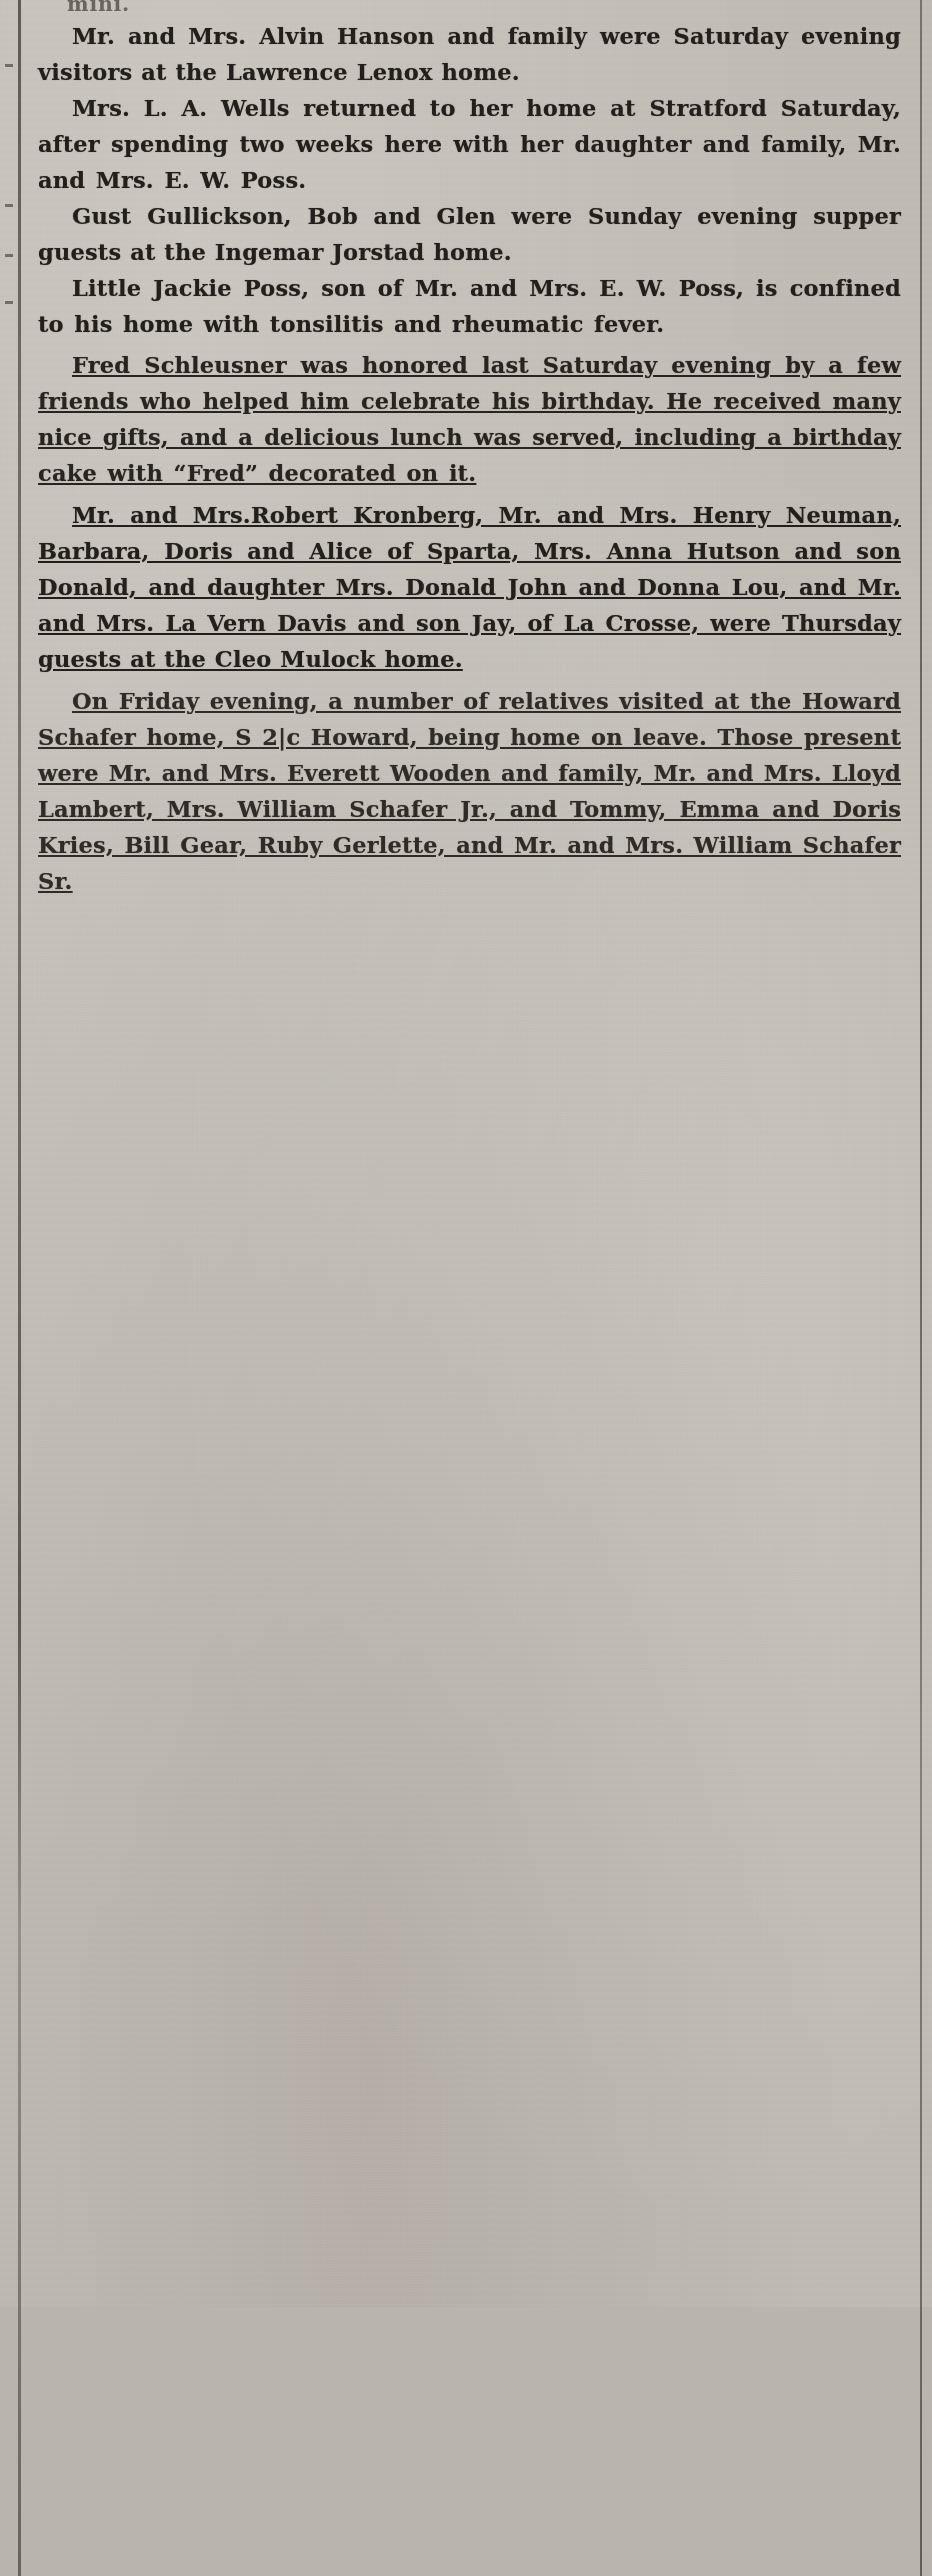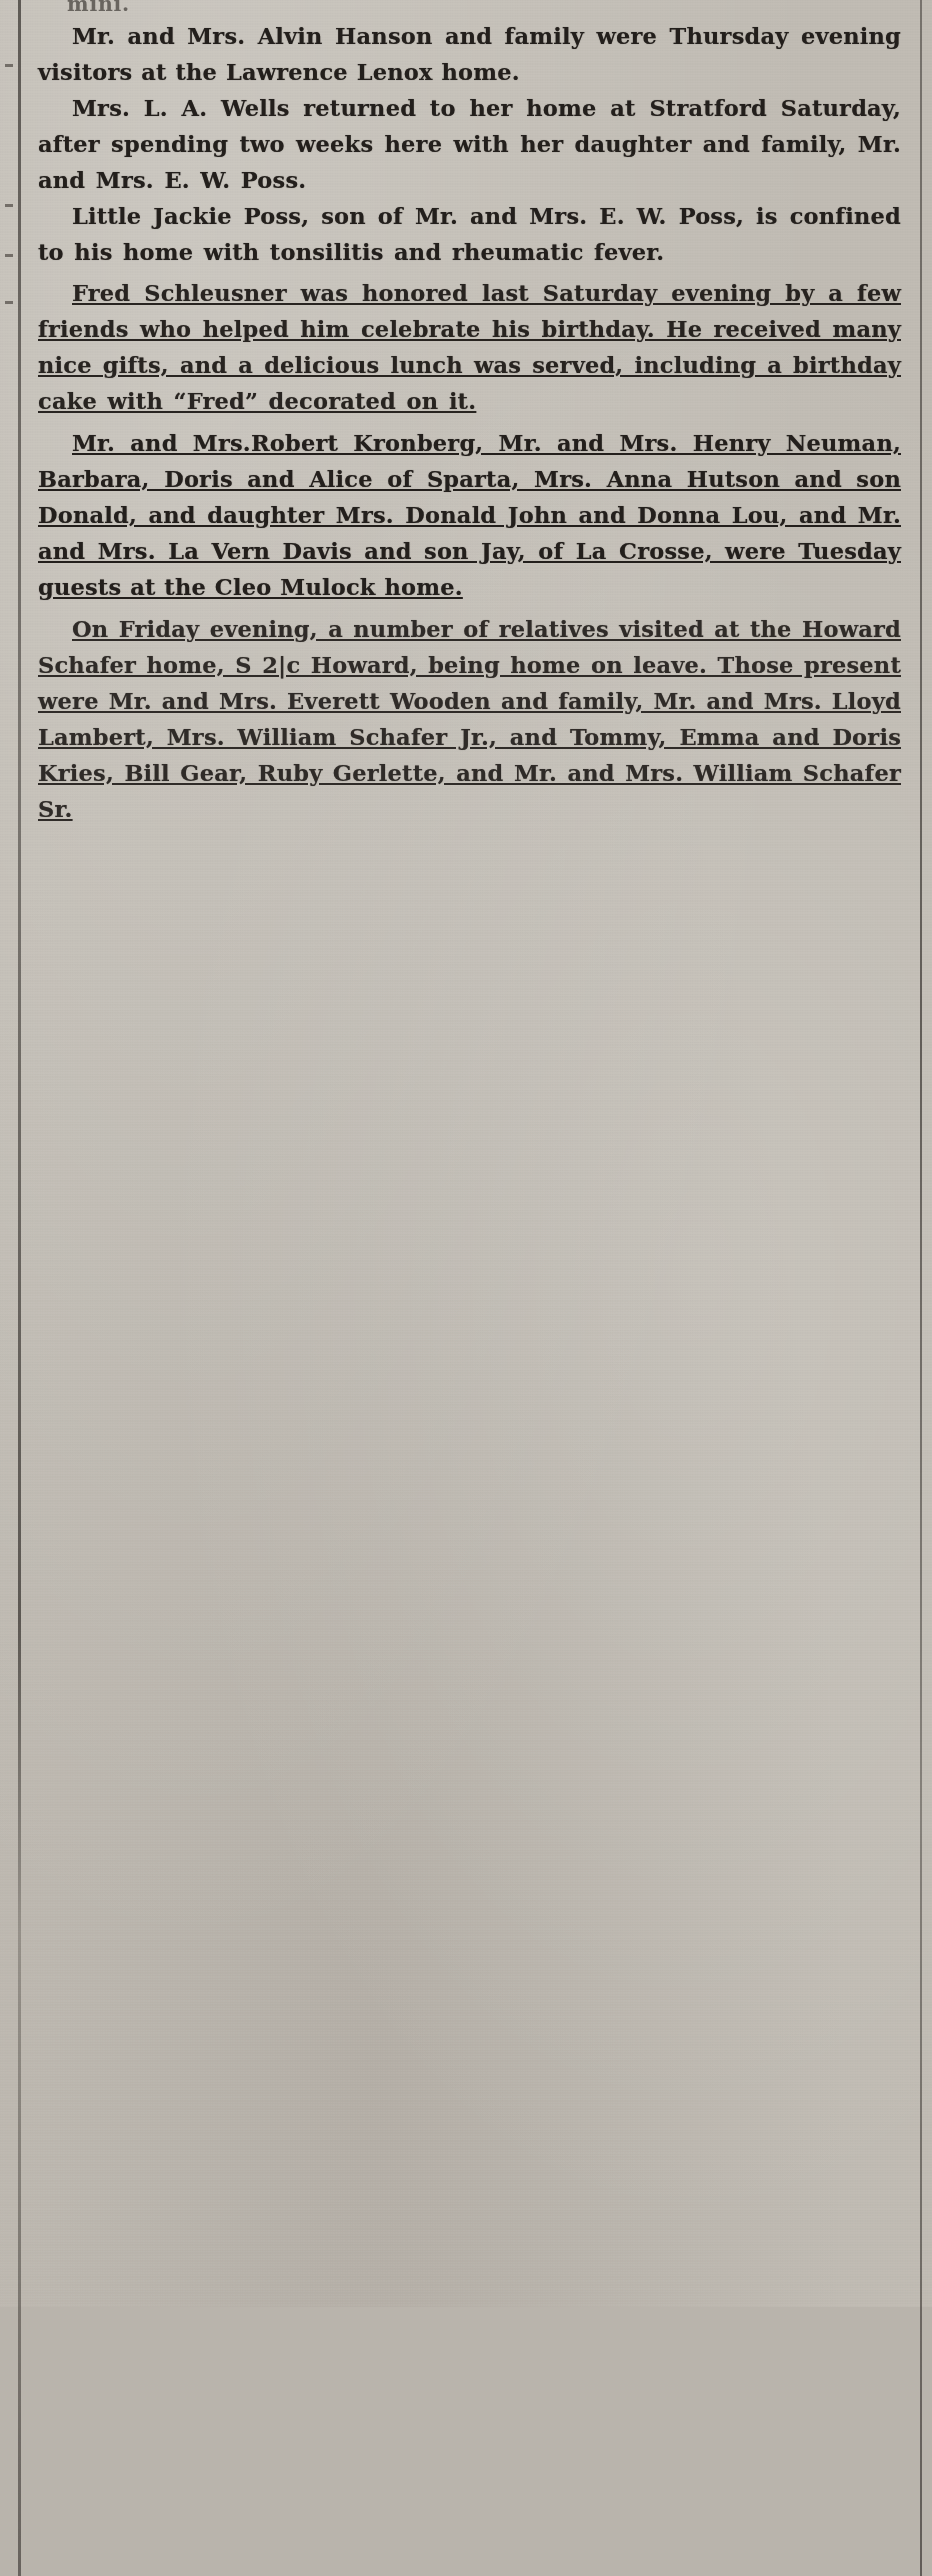--- a/index.html
+++ b/index.html
@@ -115,21 +115,22 @@
   <div class="rule-right"></div>
 
   <div class="tick" style="top:64px;"></div>
   <div class="tick" style="top:204px;"></div>
   <div class="tick" style="top:254px;"></div>
   <div class="tick" style="top:301px;"></div>
 
   <div class="column">
     <div class="top-clip">mini.</div>
 
-    <p class="para">Mr. and Mrs. Alvin Hanson and family were Thursday evening visitors at the Lawrence Lenox home.</p>
+    <p class="para">Mr. and Mrs. Alvin Hanson and family were Saturday evening visitors at the Lawrence Lenox home.</p>
     <p class="para loose">Mrs. L. A. Wells returned to her home at Stratford Saturday, after spending two weeks here with her daughter and family, Mr. and Mrs. E. W. Poss.</p>
+    <p class="para">Gust Gullickson, Bob and Glen were Sunday evening supper guests at the Ingemar Jorstad home.</p>
     <p class="para loose">Little Jackie Poss, son of Mr. and Mrs. E. W. Poss, is confined to his home with tonsilitis and rheumatic fever.</p>
     <p class="para gap-before loose fade-b">Fred Schleusner was honored last Saturday evening by a few friends who helped him celebrate his birthday. He received many nice gifts, and a delicious lunch was served, including a birthday cake with “Fred” decorated on it.</p>
-    <p class="para gap-before">Mr. and Mrs.Robert Kronberg, Mr. and Mrs. Henry Neuman, Barbara, Doris and Alice of Sparta, Mrs. Anna Hutson and son Donald, and daughter Mrs. Donald John and Donna Lou, and Mr. and Mrs. La Vern Davis and son Jay, of La Crosse, were Tuesday guests at the Cleo Mulock home.</p>
+    <p class="para gap-before">Mr. and Mrs.Robert Kronberg, Mr. and Mrs. Henry Neuman, Barbara, Doris and Alice of Sparta, Mrs. Anna Hutson and son Donald, and daughter Mrs. Donald John and Donna Lou, and Mr. and Mrs. La Vern Davis and son Jay, of La Crosse, were Thursday guests at the Cleo Mulock home.</p>
     <p class="para gap-before fade-a">On Friday evening, a number of relatives visited at the Howard Schafer home, S 2|c Howard, being home on leave. Those present were Mr. and Mrs. Everett Wooden and family, Mr. and Mrs. Lloyd Lambert, Mrs. William Schafer Jr., and Tommy, Emma and Doris Kries, Bill Gear, Ruby Gerlette, and Mr. and Mrs. William Schafer Sr.</p>
   </div>
 </div>
 
 
 </body></html>

